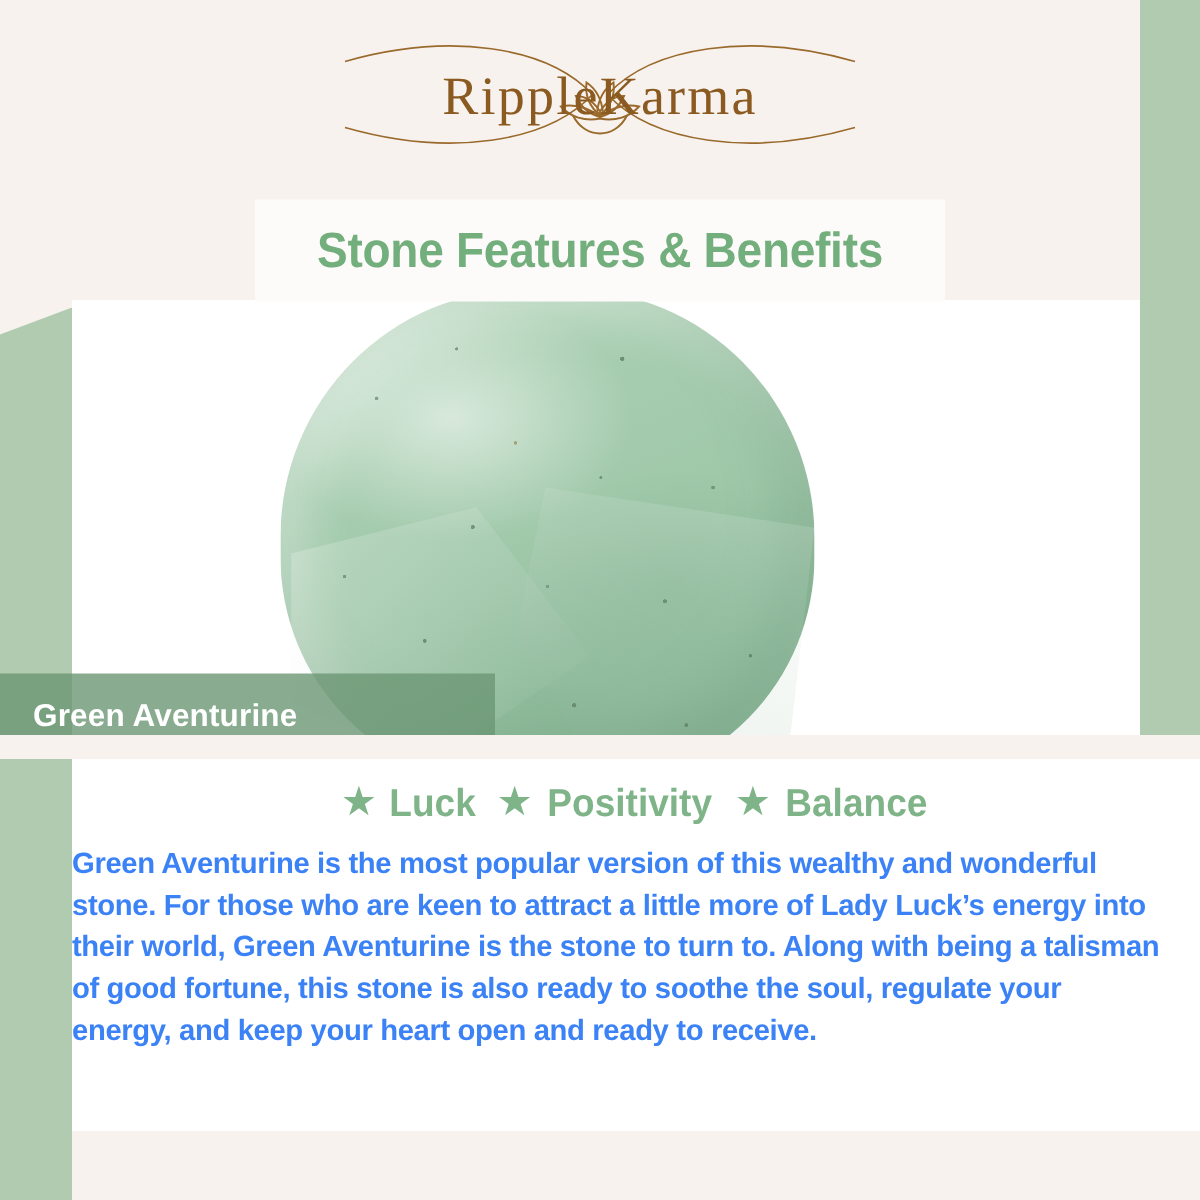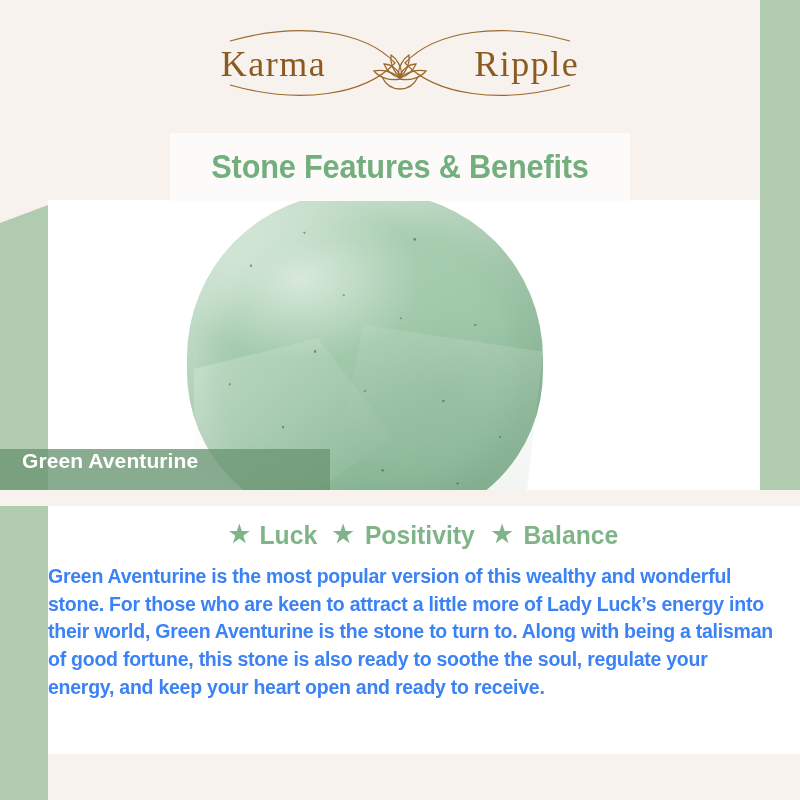--- a/index.html
+++ b/index.html
@@ -139,21 +139,21 @@
       radial-gradient(circle at 60% 38%, #527059 0 0.9px, transparent 1.2px),
       radial-gradient(circle at 33% 12%, #43614b 0 0.9px, transparent 1.2px),
       radial-gradient(circle at 76% 88%, #4d6b54 0 1.1px, transparent 1.4px),
       radial-gradient(circle at 50% 60%, #5a7a61 0 0.9px, transparent 1.2px);
   }
 
   
   .name-bar{
     position:absolute;left:0;top:449px;width:330px;height:41px;
     background:rgba(108,150,116,0.80);
-    z-index:5;display:flex;align-items:flex-start;
+    z-index:5;display:flex;align-items:flex-end;
   }
   .name-bar span{
     color:#ffffff;font-size:21px;font-weight:bold;
     padding-left:22px;letter-spacing:0.1px;
   }
   .photo-base{
     position:absolute;left:0;top:490px;width:800px;height:16px;
     background:#f7f2ee;z-index:4;
   }
 
@@ -209,22 +209,22 @@
           <path d="M210 58 C203 52, 200 44, 201 36 C207 40, 211 47, 212 56 Z"></path>
           <path d="M210 58 C217 52, 220 44, 219 36 C213 40, 209 47, 208 56 Z"></path>
           <path d="M210 59 C203 57, 197 52, 194 45 C201 45, 207 50, 211 57 Z"></path>
           <path d="M210 59 C217 57, 223 52, 226 45 C219 45, 213 50, 209 57 Z"></path>
           <path d="M210 60 C200 62, 190 59, 184 52 C193 50, 203 53, 210 59 Z"></path>
           <path d="M210 60 C220 62, 230 59, 236 52 C227 50, 217 53, 210 59 Z"></path>
           <path d="M192 58 C196 66, 203 70, 210 70 C217 70, 224 66, 228 58"></path>
         </g>
       </svg>
       <div class="logo-text">
+        <span class="logo-word right">Ripple</span>
         <span class="logo-word left">Karma</span>
-        <span class="logo-word right">Ripple</span>
       </div>
     </div>
   </div>
 
   <div class="title-panel"></div>
   <div class="title-text">Stone Features &amp; Benefits</div>
 
   <div class="photo">
     <div class="stone">
       <div class="stone-body"></div>

